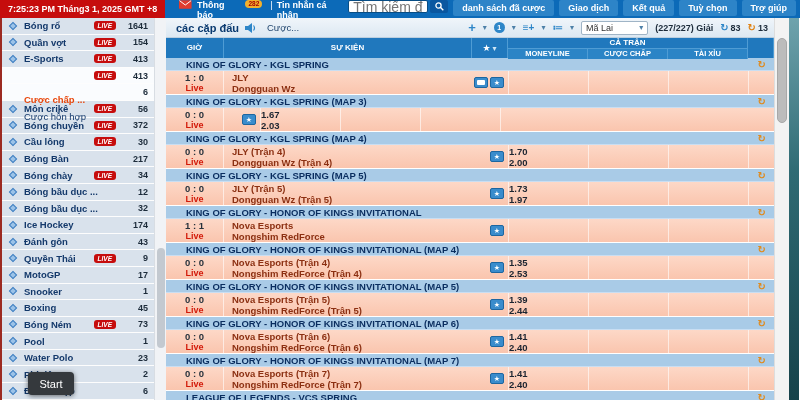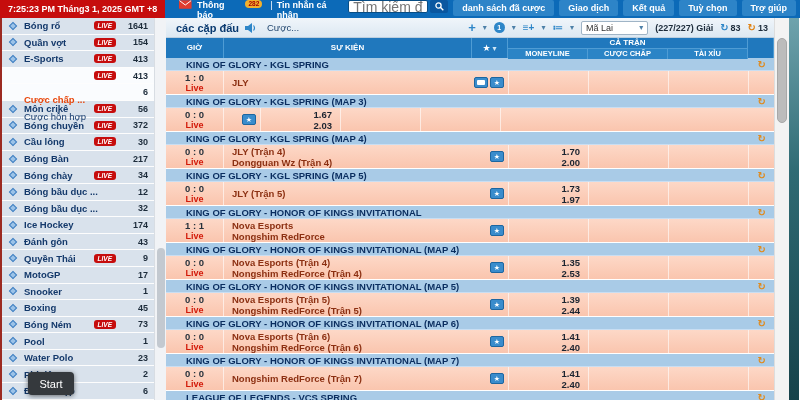--- a/index.html
+++ b/index.html
@@ -101,21 +101,21 @@
   .score { font-size:9.5px; font-weight:bold; color:#27323c; line-height:11px; }
   .live-txt { font-size:9px; font-weight:bold; color:#d21a0a; line-height:10px; }
   .m-teams { flex:1; padding-left:8px; }
   .team { font-size:9.5px; font-weight:bold; color:#8c3012; line-height:11px; white-space:nowrap; overflow:hidden; }
   .m-icons { width:36px; flex-direction:row; align-items:center; justify-content:flex-end;
              gap:2px; padding-right:4px; }
   .chip { width:14px; height:11px; background:#3a8ccc; border:1px solid #1d66a0; border-radius:2px;
           color:#fff; font-size:7px; line-height:10px; text-align:center; cursor:pointer; flex:none; }
   .chip.tv { display:flex; align-items:center; justify-content:center; }
   .chip.tv i { display:block; width:8px; height:5px; background:#fff; border-radius:1px; }
-  .m-odds { width:80px; align-items:flex-end; padding-right:8px;
+  .m-odds { width:80px; align-items:flex-start; padding-right:8px;
             border-left:1px solid rgba(255,255,255,.6); }
   .odd { font-size:9.5px; font-weight:bold; color:#1b2430; line-height:11px; cursor:pointer; }
   .m-hcp, .m-ou { width:80px; border-left:1px solid rgba(255,255,255,.6); }
   .m-extra { width:26px; border-left:1px solid rgba(255,255,255,.6); }
 
   
   .main-scroll { width:15px; background:#f3f3f3; border-left:1px solid #ddd; position:relative; }
   .main-thumb { position:absolute; left:2px; width:10px; top:20px; height:85px;
                 background:#bcbcbc; border-radius:6px; border:1px solid #a8a8a8; }
 
@@ -349,20 +349,21 @@
         <span class="league-name">KING OF GLORY - KGL SPRING</span>
         <span class="league-refresh">↻</span>
       </div>
       <div class="match-row">
         <div class="mcell m-time">
           <span class="score">1 : 0</span>
           <span class="live-txt">Live</span>
         </div>
         <div class="mcell m-teams">
           <span class="team">JLY</span>
+          <span class="team">Dongguan Wz</span>
         </div>
         <div class="mcell m-icons">
           <span class="chip tv">
               <i></i>
             </span>
           <span class="chip">★</span>
         </div>
         <div class="mcell m-odds">
           <span class="odd"></span>
           <span class="odd"></span>
@@ -422,20 +423,21 @@
         <span class="league-name">KING OF GLORY - KGL SPRING (MAP 5)</span>
         <span class="league-refresh">↻</span>
       </div>
       <div class="match-row">
         <div class="mcell m-time">
           <span class="score">0 : 0</span>
           <span class="live-txt">Live</span>
         </div>
         <div class="mcell m-teams">
           <span class="team">JLY (Trận 5)</span>
+          <span class="team">Dongguan Wz (Trận 5)</span>
         </div>
         <div class="mcell m-icons">
           <span class="chip">★</span>
         </div>
         <div class="mcell m-odds">
           <span class="odd">1.73</span>
           <span class="odd">1.97</span>
         </div>
         <div class="mcell m-hcp"></div>
         <div class="mcell m-ou"></div>
@@ -545,20 +547,21 @@
       <div class="league-row">
         <span class="league-name">KING OF GLORY - HONOR OF KINGS INVITATIONAL (MAP 7)</span>
         <span class="league-refresh">↻</span>
       </div>
       <div class="match-row">
         <div class="mcell m-time">
           <span class="score">0 : 0</span>
           <span class="live-txt">Live</span>
         </div>
         <div class="mcell m-teams">
+          <span class="team">Nova Esports (Trận 7)</span>
           <span class="team">Nongshim RedForce (Trận 7)</span>
         </div>
         <div class="mcell m-icons">
           <span class="chip">★</span>
         </div>
         <div class="mcell m-odds">
           <span class="odd">1.41</span>
           <span class="odd">2.40</span>
         </div>
         <div class="mcell m-hcp"></div>

